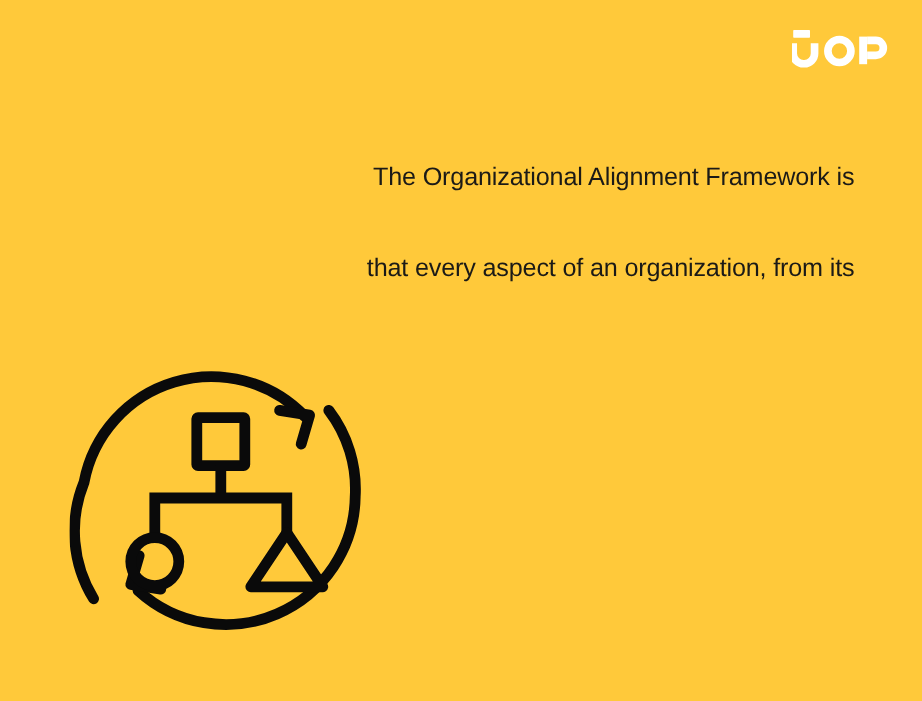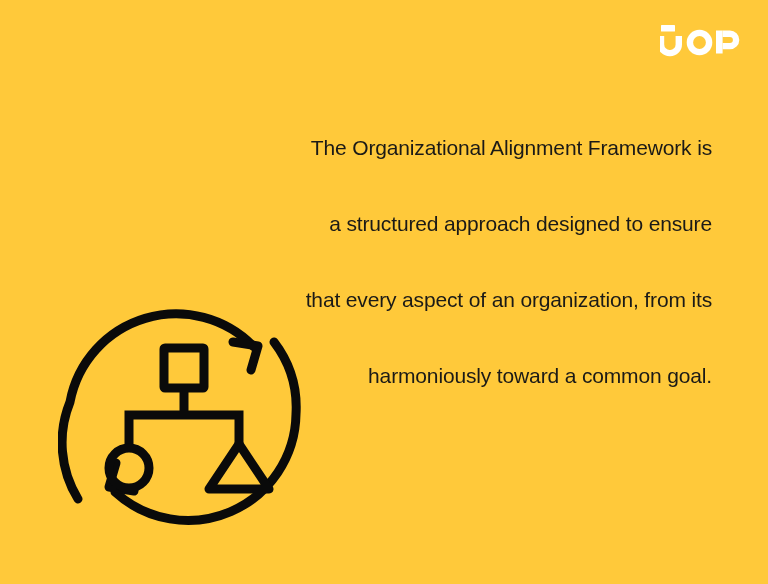--- a/index.html
+++ b/index.html
@@ -80,23 +80,21 @@
 
       <circle cx="39.5" cy="20.5" r="9.6" stroke="#FFFFFF" stroke-width="6.4" fill="none"></circle>
 
       <rect x="56" y="8.5" width="6.6" height="23" fill="#FFFFFF"></rect>
       <path d="M62.6 11.7 h7.3 a6.2 6.2 0 0 1 0 12.4 h-7.3" stroke="#FFFFFF" stroke-width="6.4" fill="none" stroke-linecap="butt"></path>
     </svg>
   </div>
 
   <div class="copy-block">
     <span class="copy-line" style="color: rgb(27, 26, 23);">The Organizational Alignment Framework is</span>
-    <span class="copy-line" style="color: rgb(27, 26, 23);">a structured approach designed to ensure</span>
     <span class="copy-line" style="color: rgb(27, 26, 23);">that every aspect of an organization, from its</span>
-    <span class="copy-line" style="color: rgb(27, 26, 23);">harmoniously toward a common goal.</span>
   </div>
 
   <div class="icon-art">
     <svg viewBox="0 0 250 250" fill="none" xmlns="http://www.w3.org/2000/svg">
 
       <path d="M20 215
                A108 108 0 0 1 12 118
                A108 108 0 0 1 196 63" stroke="#0A0A0A" stroke-width="9" stroke-linecap="round" fill="none"></path>
 
       <path d="M175 58 L200 62 L193 86" stroke="#0A0A0A" stroke-width="9" stroke-linecap="round" stroke-linejoin="round" fill="none"></path>

